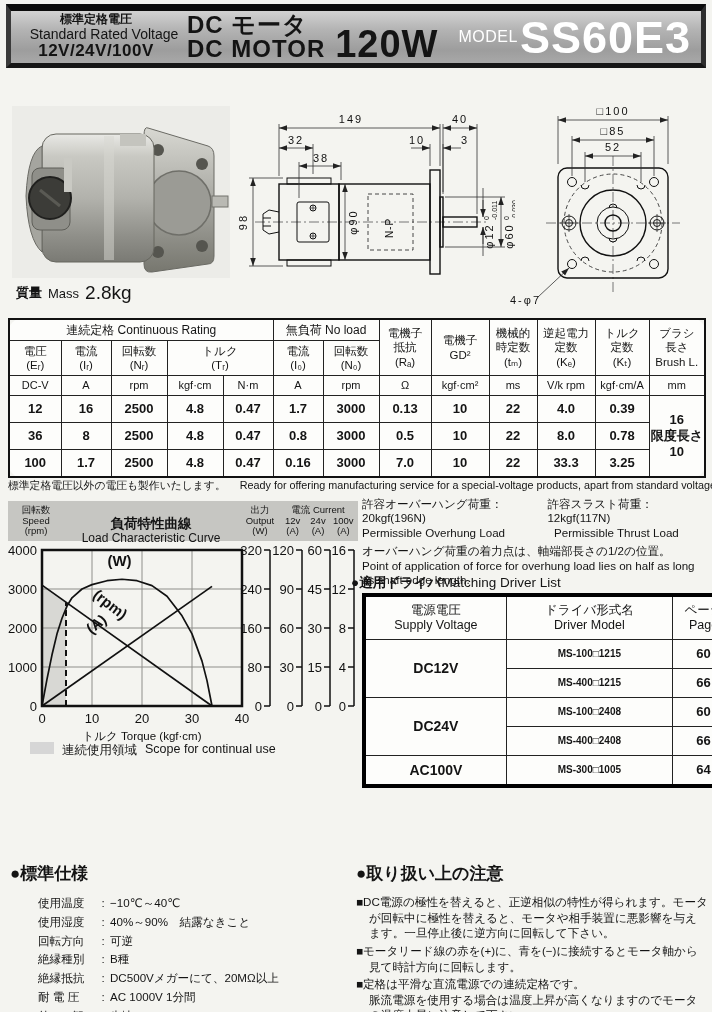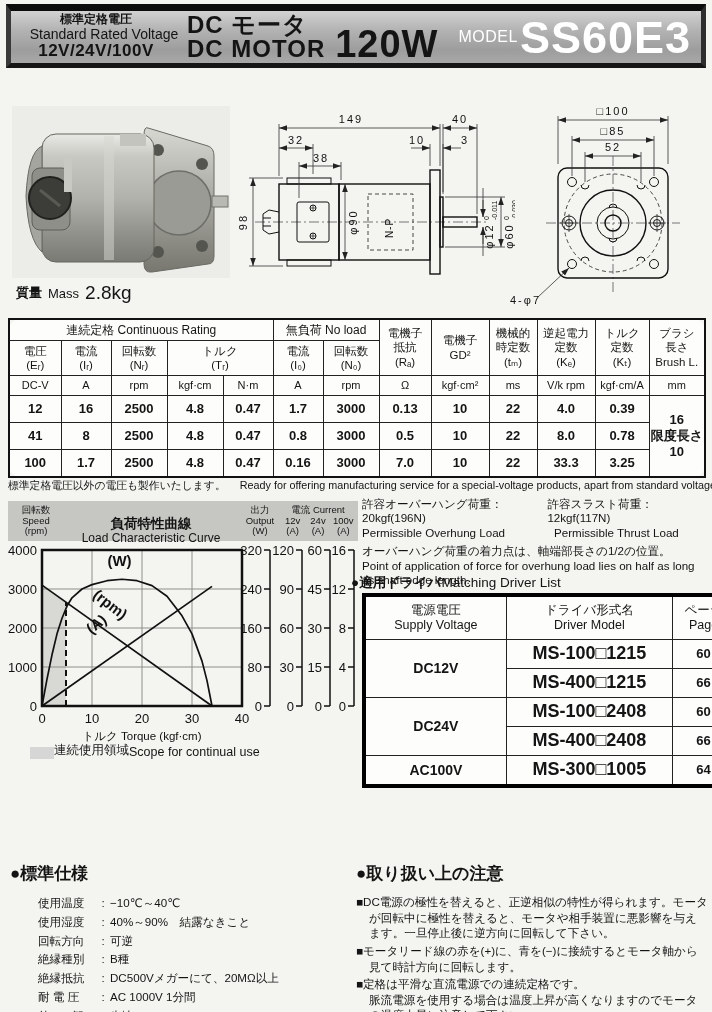--- a/index.html
+++ b/index.html
@@ -42,33 +42,33 @@
   .chh .c2{width:178px;text-align:center;line-height:1.15;margin-top:20px;}
   .chh .c2 .jp{font-size:13.5px;font-weight:bold;}
   .chh .c2 .en{font-size:12px;}
   .chh .c3{width:40px;text-align:center;font-size:9.5px;line-height:1.15;}
   .chh .c4{flex:1;text-align:center;font-size:9.5px;line-height:1.15;}
   .chh .cols{display:flex;}
   .chh .cols div{flex:1;}
   .clabel{font-size:15px;font-weight:bold;}
   .tick{font-size:13px;}
   .xlabel{font-size:11.5px;}
-  .legend{left:30px;top:742px;display:flex;align-items:flex-end;font-size:12.5px;}
+  .legend{left:30px;top:742px;display:flex;align-items:flex-start;gap:8px;font-size:12.5px;}
   .legend .sw{width:24px;height:12px;background:#d6d6d6;}
   
   .loads{left:362px;top:497px;width:348px;font-size:11.6px;line-height:1.25;}
   .loads .row{display:flex;}
   .loads .row .l{width:192px;}
   .loads .nj{margin-top:4px;}
   .drvtitle{left:351px;top:574px;font-size:13.5px;display:flex;align-items:baseline;}
   .drvtitle .jp{font-weight:bold;}
   .dt{left:362px;top:593px;width:376px;border:4px solid #000000;font-size:12px;}
   .dt td{border:1px solid #222;text-align:center;vertical-align:middle;line-height:1.2;}
   .dt .hrow td{height:40px;font-size:12.5px;}
-  .dt .mdl{font-weight:bold;font-size:18px;height:26px;}
+  .dt .mdl{font-weight:bold;font-size:10px;height:26px;}
   .dt .pg{font-weight:bold;font-size:13px;}
   .dt .vol{font-weight:bold;font-size:14px;}
   
   .sect-title{font-size:17px;font-weight:bold;}
   .specs{left:10px;top:862px;width:330px;}
   .specs .items{margin-top:9px;margin-left:28px;font-size:11.6px;line-height:1.62;}
   .specs .row{display:flex;}
   .specs .lab{width:58px;}
   .specs .sep{width:14px;text-align:center;}
   .prec{left:356px;top:862px;width:352px;}
@@ -410,21 +410,21 @@
       <td>0.13</td>
       <td>10</td>
       <td>22</td>
       <td>4.0</td>
       <td>0.39</td>
       <td rowspan="3" class="ml">16
 限度長さ
 10</td>
     </tr>
     <tr class="data">
-      <td>41</td>
+      <td>36</td>
       <td>8</td>
       <td>2500</td>
       <td>4.8</td>
       <td>0.47</td>
       <td>0.8</td>
       <td>3000</td>
       <td>0.5</td>
       <td>10</td>
       <td>22</td>
       <td>8.0</td>

